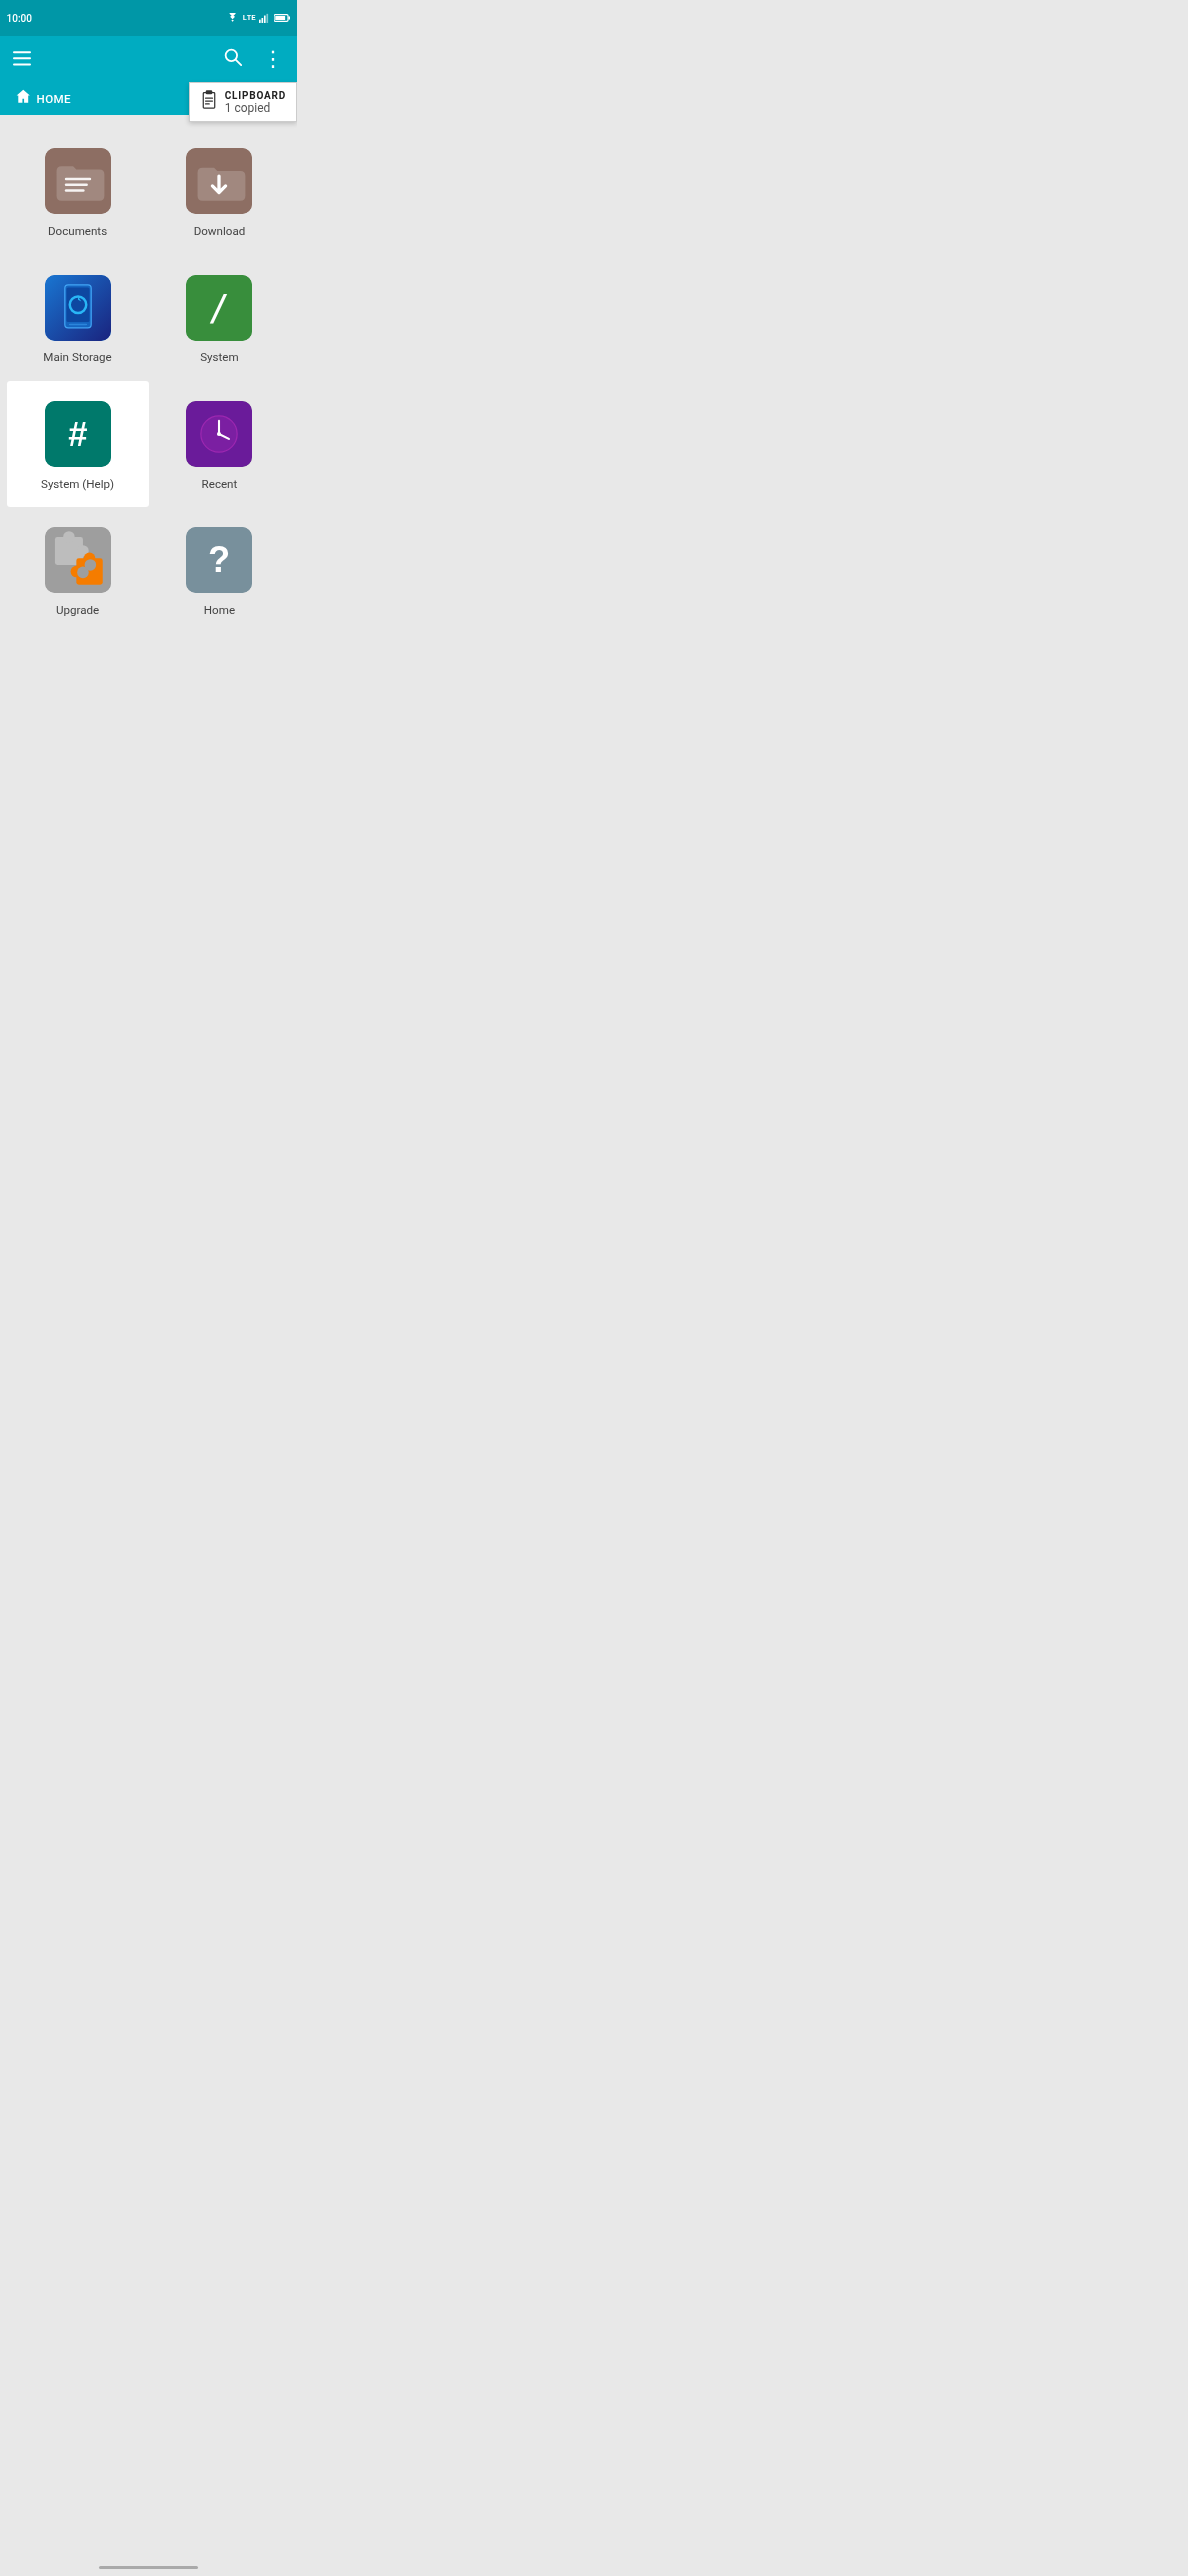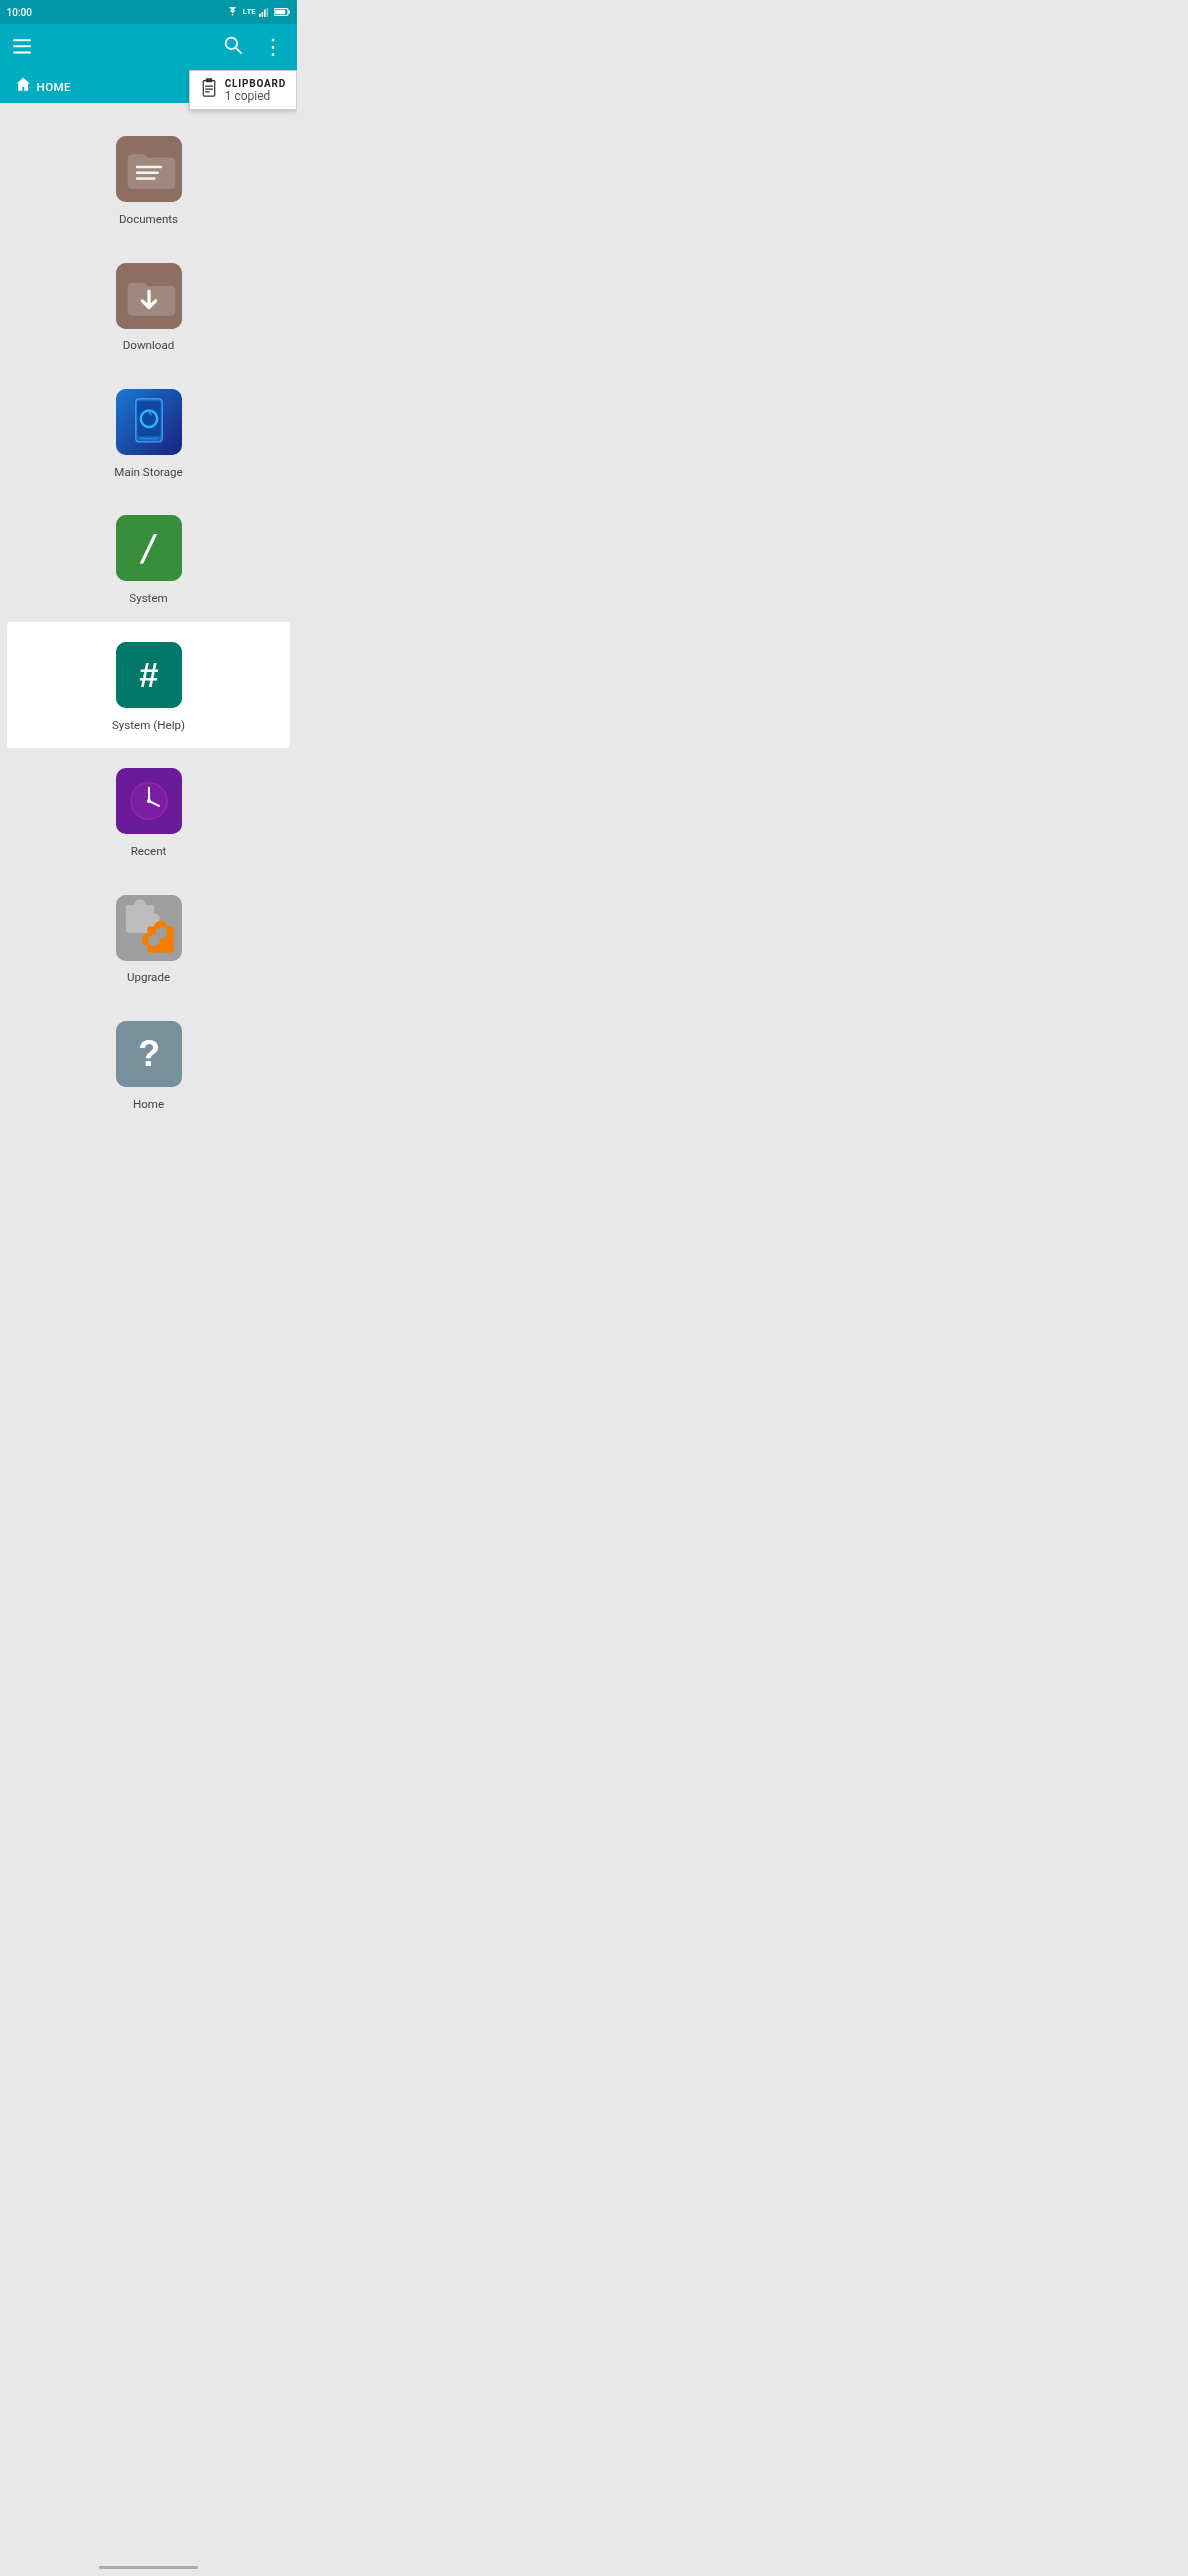--- a/index.html
+++ b/index.html
@@ -10,21 +10,21 @@
       min-height: 644px;
       background: #e8e8e8;
       font-family: 'Roboto', Arial, sans-serif;
       position: relative;
       overflow-x: hidden;
     }
 
     
     .status-bar {
       background: #0097a7;
-      height: 24px;
+      height: 36px;
       display: flex;
       align-items: center;
       justify-content: space-between;
       padding: 0 6.6px;
     }
     .status-time {
       color: white;
       font-size: 10px;
       font-weight: 500;
     }
@@ -118,21 +118,21 @@
     .clipboard-subtitle {
       font-size: 12px;
       color: #555;
     }
 
     
     .grid-container {
       background: #e8e8e8;
       padding: 13.2px 6.6px;
       display: grid;
-      grid-template-columns: 1fr;
+      grid-template-columns: 1fr 1fr;
       gap: 0;
     }
 
     .grid-item {
       display: flex;
       flex-direction: column;
       align-items: center;
       padding: 20px 13.2px 16.5px;
       cursor: pointer;
       background: transparent;

